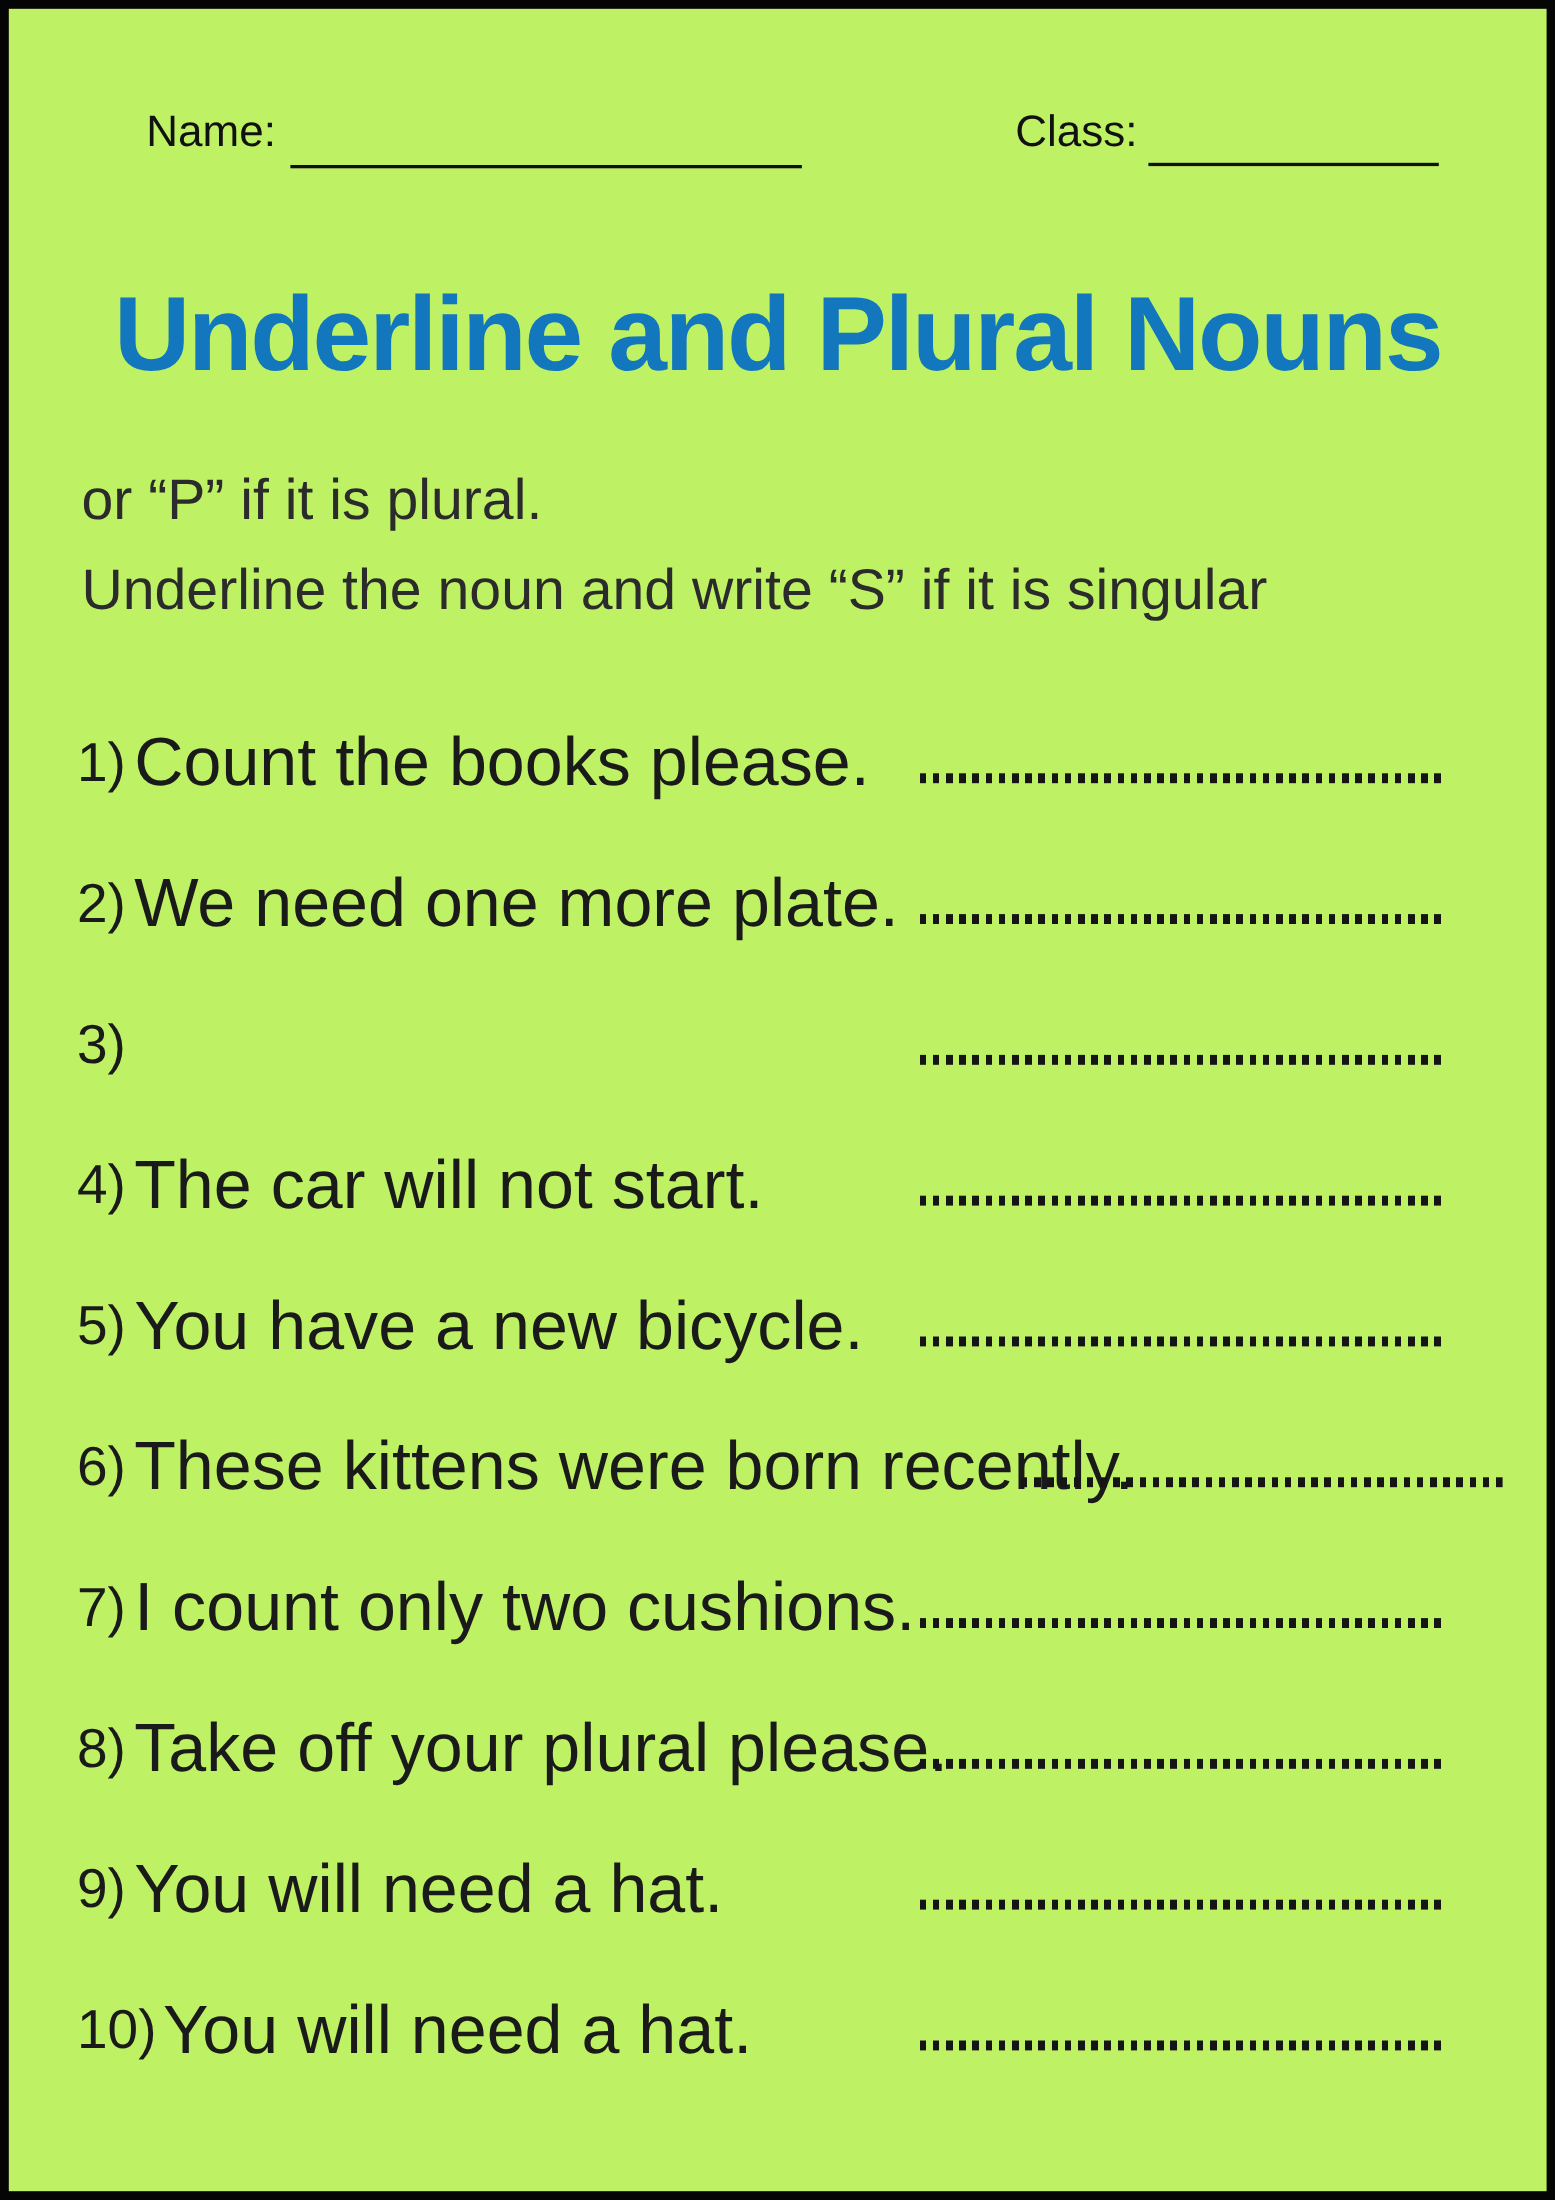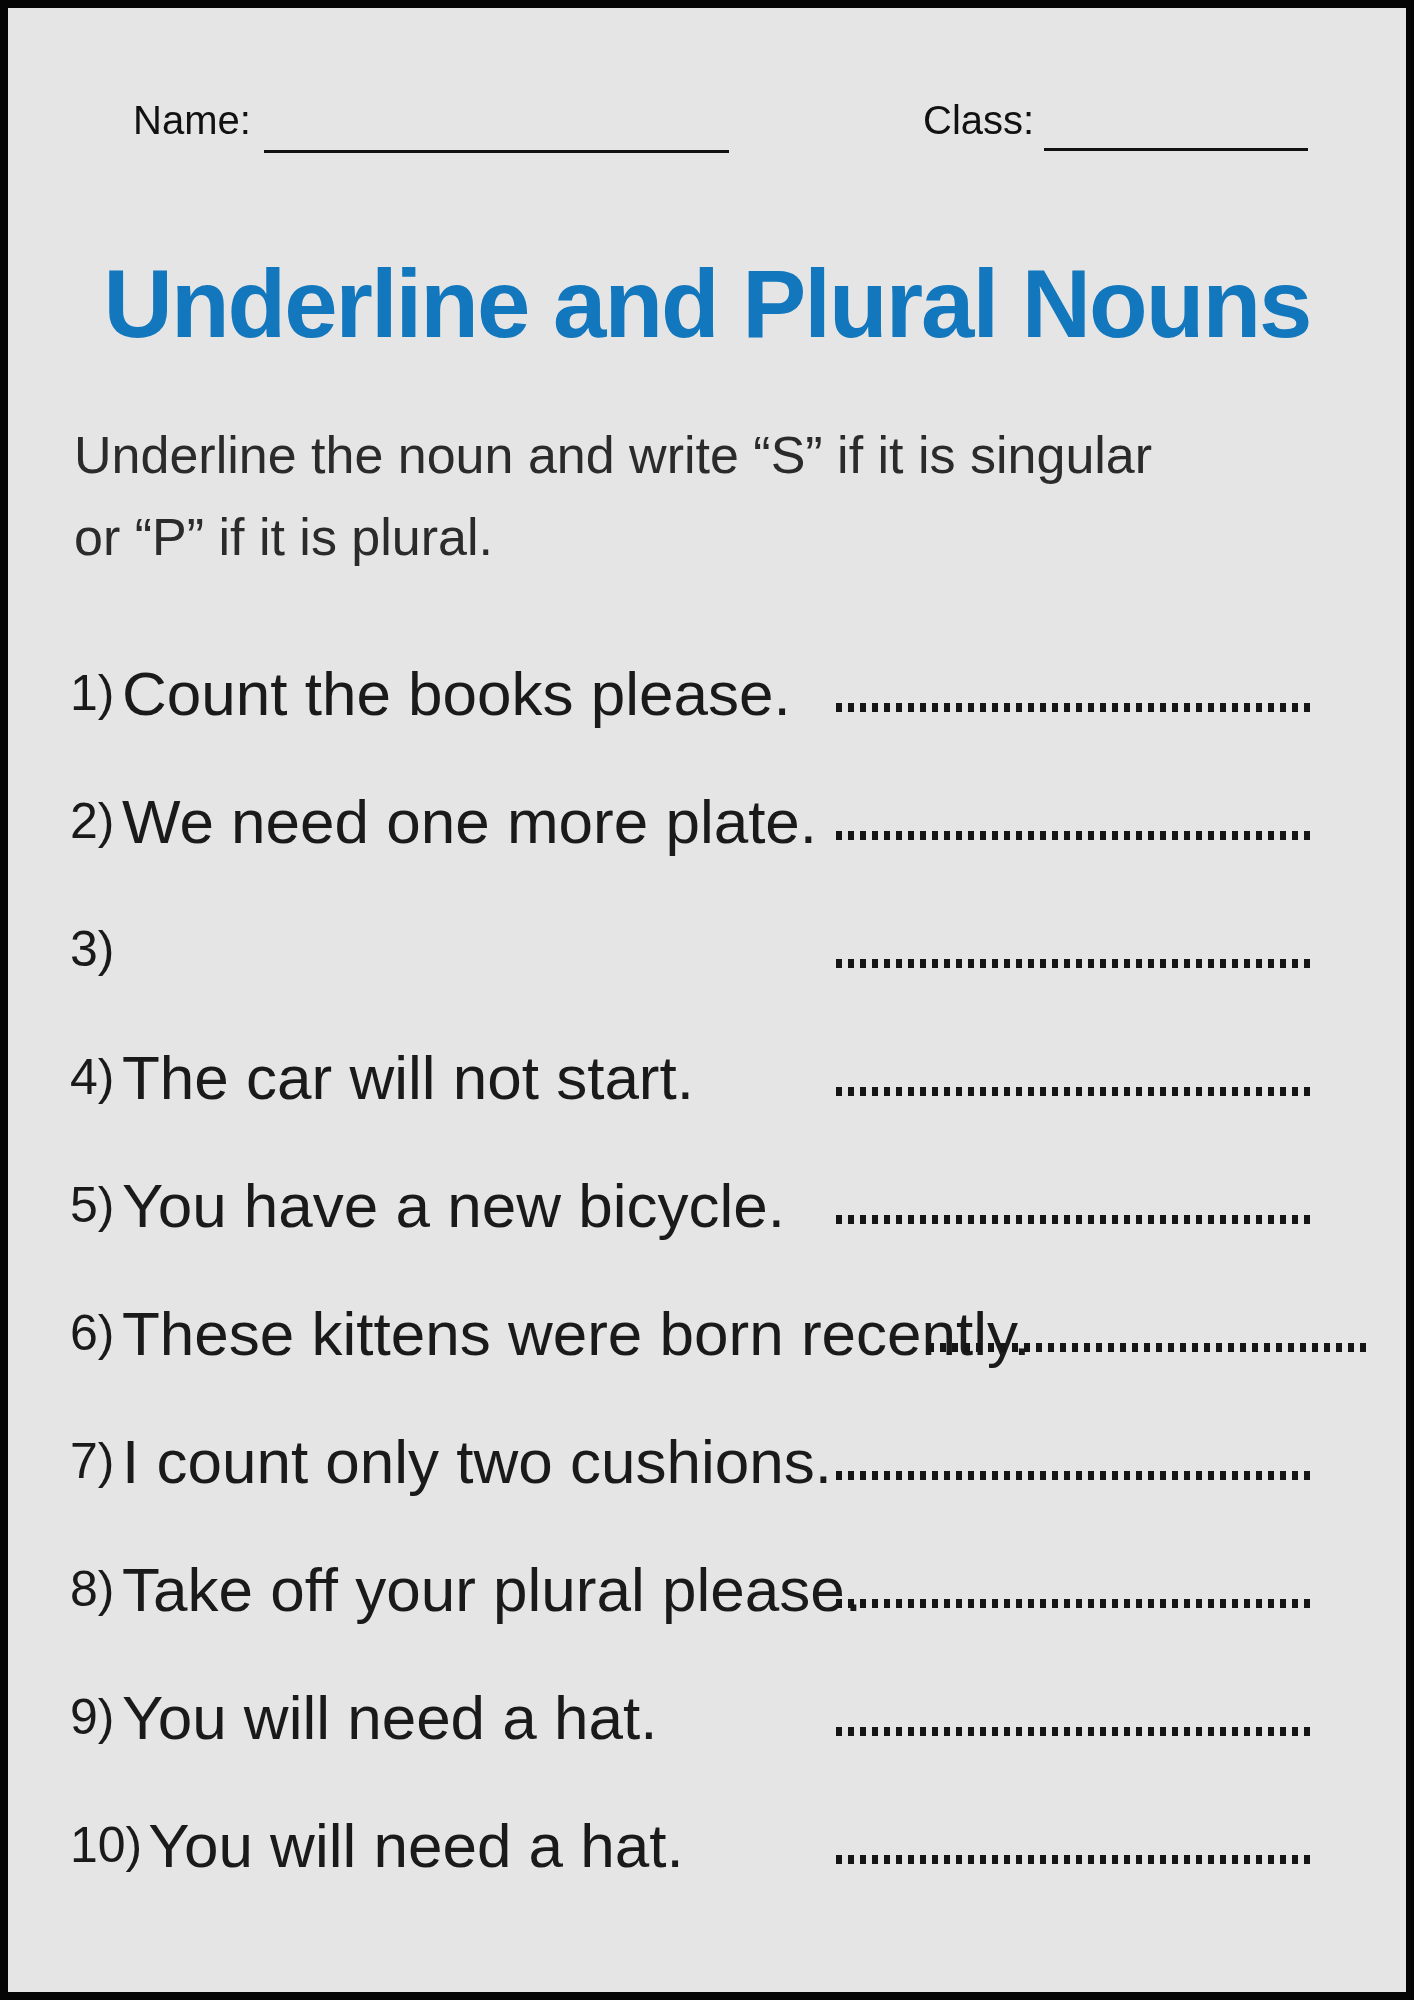--- a/index.html
+++ b/index.html
@@ -1,21 +1,21 @@
 <!DOCTYPE html>
 <html><head>
 <meta charset="utf-8">
 <style>
   html,body { margin:0; padding:0; background:#ffffff; }
   .page {
     position:relative;
     width:1414px; height:2000px;
     box-sizing:border-box;
     border:8px solid #050505;
-    background:#e5e5e5;
+    background:#bef264;
     font-family:"Liberation Sans", sans-serif;
     color:#1a1a1a;
     overflow:hidden;
   }
   
   .hdr-label { position:absolute; font-size:40px; color:#111; }
   .name-label { left:125px; top:90px; }
   .class-label { left:915px; top:90px; }
   .write-line { position:absolute; height:0; border-bottom:3px solid #111; }
   .name-line  { left:256px; top:142px; width:465px; }
@@ -51,22 +51,22 @@
 
   <span class="hdr-label name-label">Name:</span>
   <span class="write-line name-line"></span>
 
   <span class="hdr-label class-label">Class:</span>
   <span class="write-line class-line"></span>
 
   <div class="title" style="color: rgb(18, 119, 189);">Underline and Plural Nouns</div>
 
   <div class="instructions">
+    <div>or “P” if it is plural.</div>
     <div>Underline the noun and write “S” if it is singular</div>
-    <div>or “P” if it is plural.</div>
   </div>
 
   <div class="list" id="list">
     <div class="row">
       <span class="num">1)</span>
       <span class="sentence">Count the books please.</span>
       <span class="dots"></span>
     </div>
 
     <div class="row">

